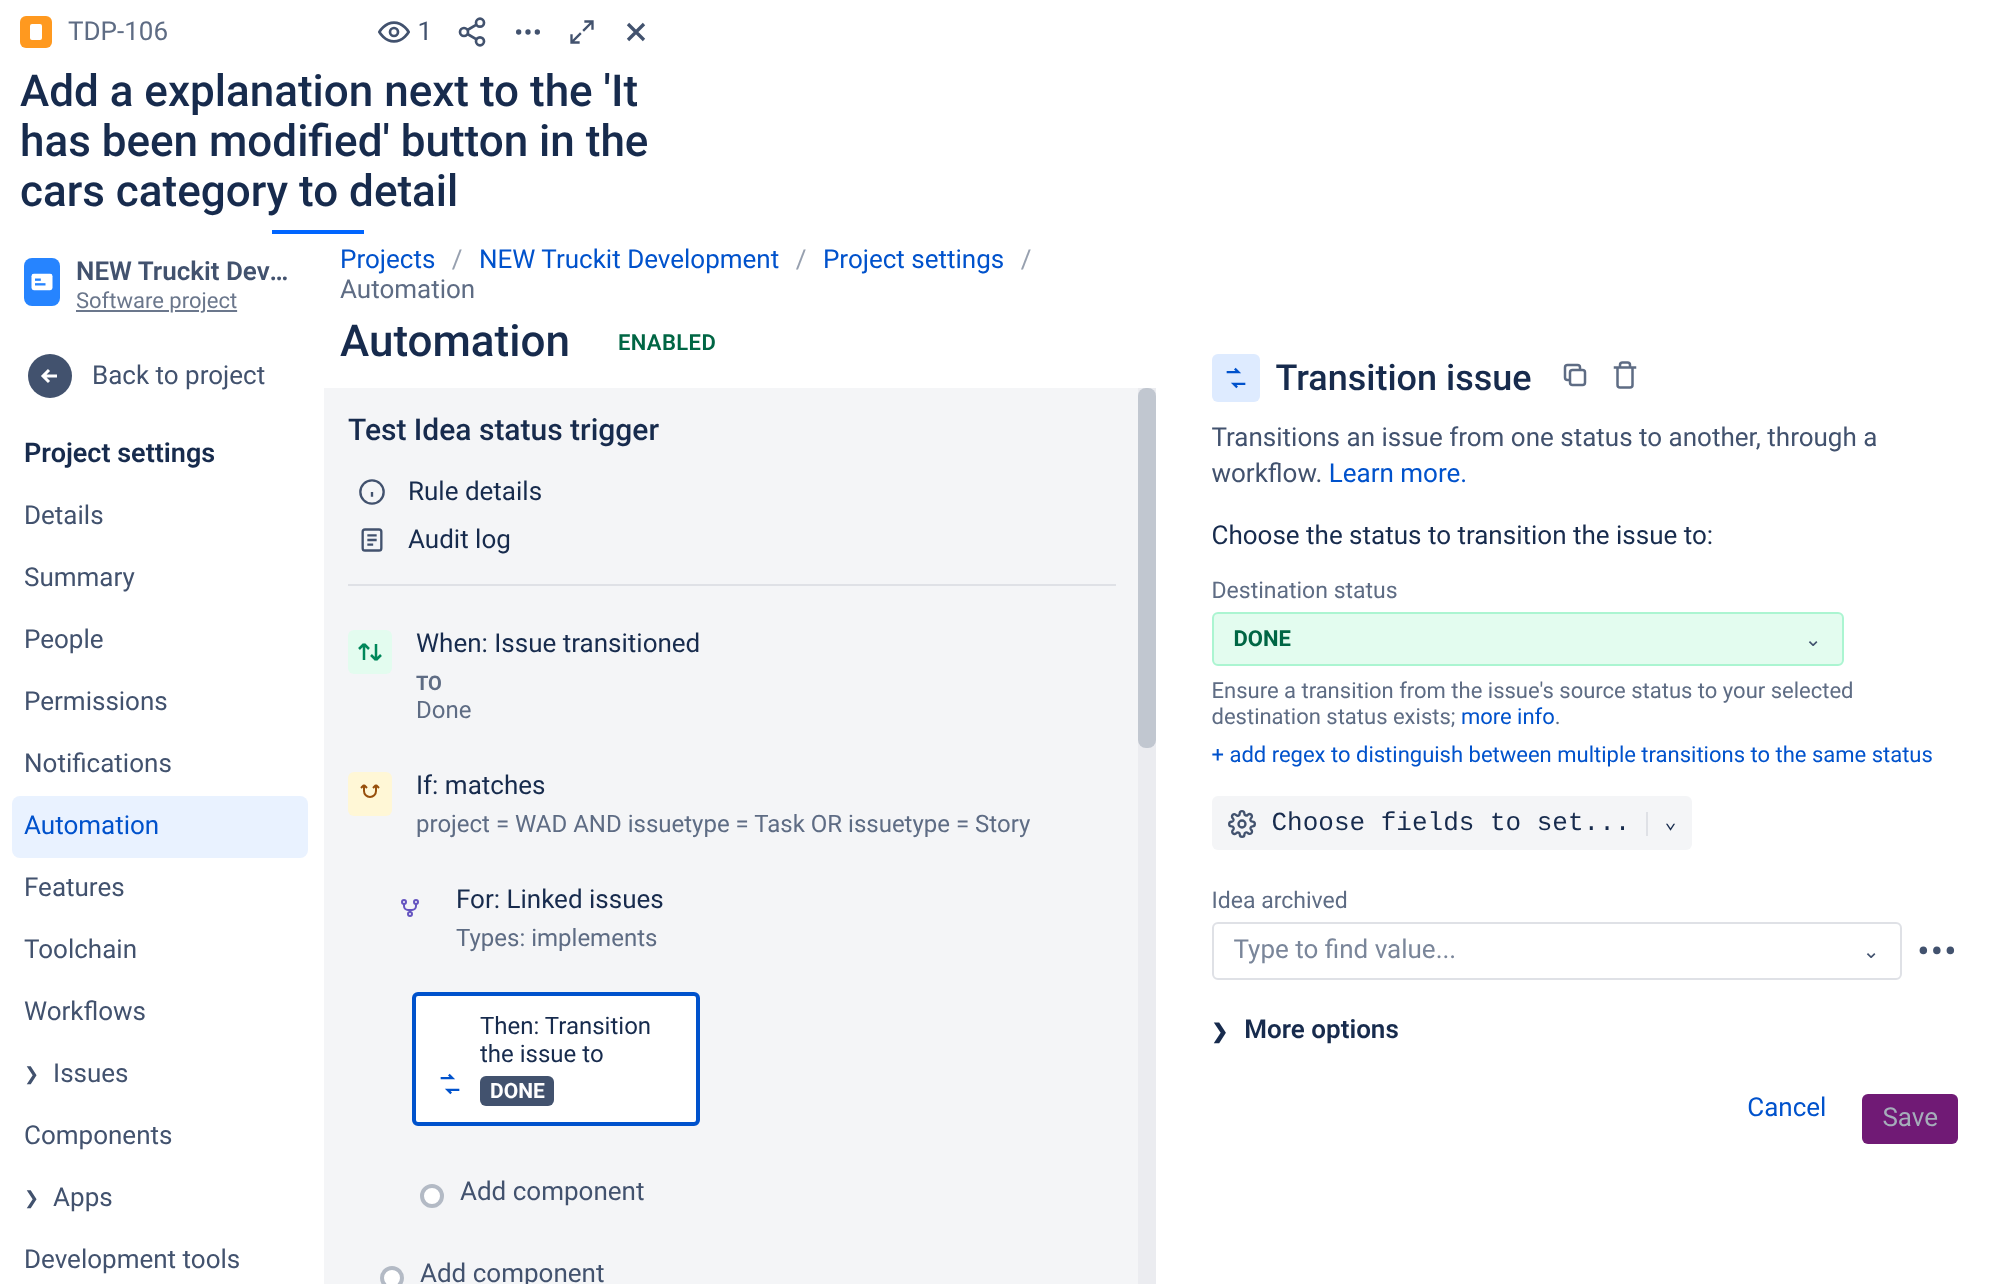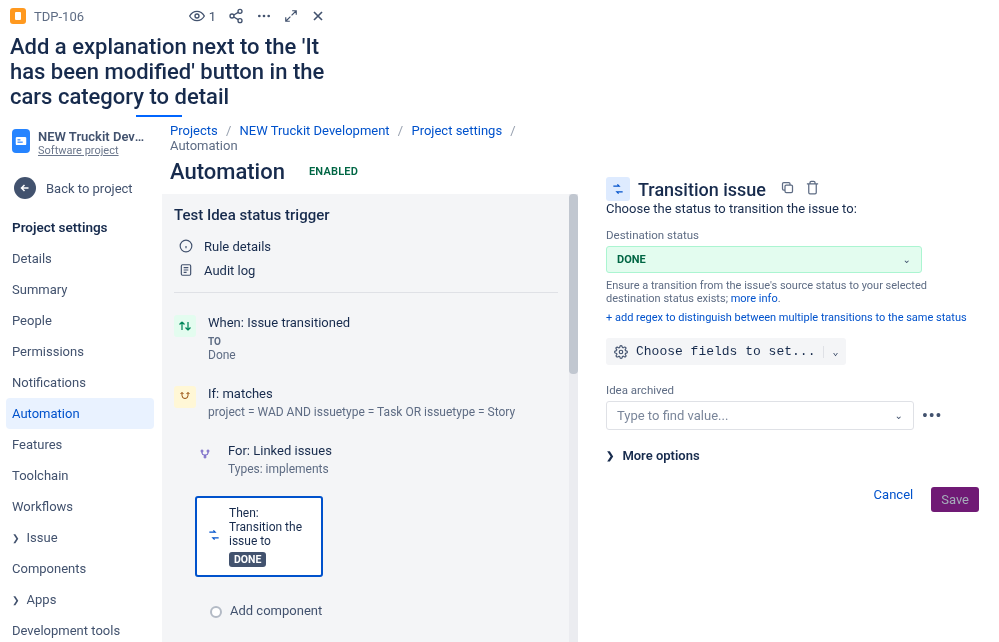--- a/index.html
+++ b/index.html
@@ -290,29 +290,29 @@
       background: #42526E;
       color: #fff;
       font-size: 10.5px;
       font-weight: 700;
       padding: 1px 5px;
       border-radius: 3px;
       text-transform: uppercase;
     }
 
     .then-card {
-      margin-left: 21px;
+      margin-left: 32px;
       border: 2px solid #0052CC;
       background: #fff;
       border-radius: 3px;
       padding: 8px 10px;
-      width: 128px;
+      width: 144px;
       display:flex;
       gap:8px;
-      align-items:center;
+      align-items:flex-end;
     }
     .add-component-row {
       display: flex;
       align-items: flex-end;
       gap: 8px;
       margin-left: 36px;
       padding-top: 26px;
       color: #42526E;
       font-size: 13px;
     }
@@ -418,21 +418,21 @@
       padding-left: 8px;
       font-size: 10px;
     }
     .select-box {
       display:flex;
       align-items:center;
       justify-content:space-between;
       border: 1px solid #DFE1E6;
       border-radius: 3px;
       padding: 6px 10px;
-      width: 308px;
+      width: 345px;
       color: #7A869A;
       font-size: 13px;
     }
     .select-row {
       display:flex;
       align-items:center;
       gap:8px;
     }
     .more-dots {
       color: #42526E;
@@ -549,21 +549,21 @@
     <div class="sidebar-item">Summary</div>
     <div class="sidebar-item">People</div>
     <div class="sidebar-item">Permissions</div>
     <div class="sidebar-item">Notifications</div>
     <div class="sidebar-item active">Automation</div>
     <div class="sidebar-item">Features</div>
     <div class="sidebar-item">Toolchain</div>
     <div class="sidebar-item">Workflows</div>
     <div class="sidebar-item expandable">
         <span class="chevron-sm">❯</span>
-        <span>Issue</span>
+        <span>Issues</span>
       </div>
     <div class="sidebar-item">Components</div>
     <div class="sidebar-item expandable">
         <span class="chevron-sm">❯</span>
         <span>Apps</span>
       </div>
     <div class="sidebar-item">Development tools</div>
   </div>
 
   <div class="middle">
@@ -690,20 +690,23 @@
               <path d="M16 8V6a2 2 0 00-2-2H6a2 2 0 00-2 2v8a2 2 0 002 2h2"></path>
             </svg>
         </span>
         <span>
           <svg width="15" height="15" viewBox="0 0 24 24" fill="none" stroke="#5E6C84" stroke-width="2">
               <path d="M3 6h18M8 6V4a2 2 0 012-2h4a2 2 0 012 2v2M6 6v14a2 2 0 002 2h8a2 2 0 002-2V6"></path>
             </svg>
         </span>
       </div>
     </div>
+    <div class="detail-sub">
+      <span>Transitions an issue from one status to another, through a workflow. </span><a>Learn more.</a>
+    </div>
     <div class="detail-instruction">Choose the status to transition the issue to:</div>
 
     <div class="field-label">Destination status</div>
     <div class="dest-select">
       <span class="value">DONE</span>
       <span class="dropdown-caret">⌄</span>
     </div>
     <div class="hint-line">
       <span>Ensure a transition from the issue's source status to your selected destination status exists; </span><a>more info</a>.
     </div>

